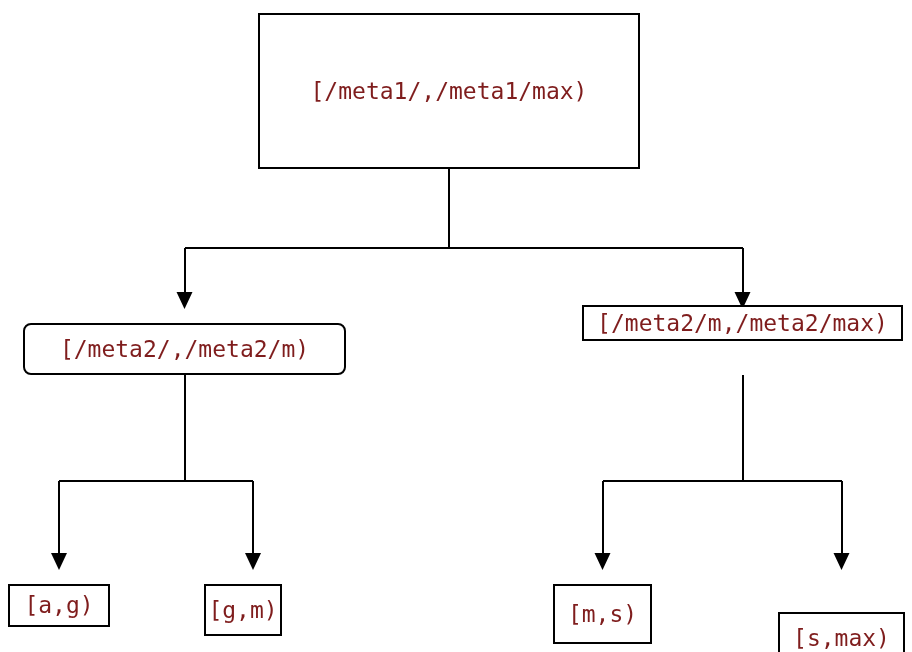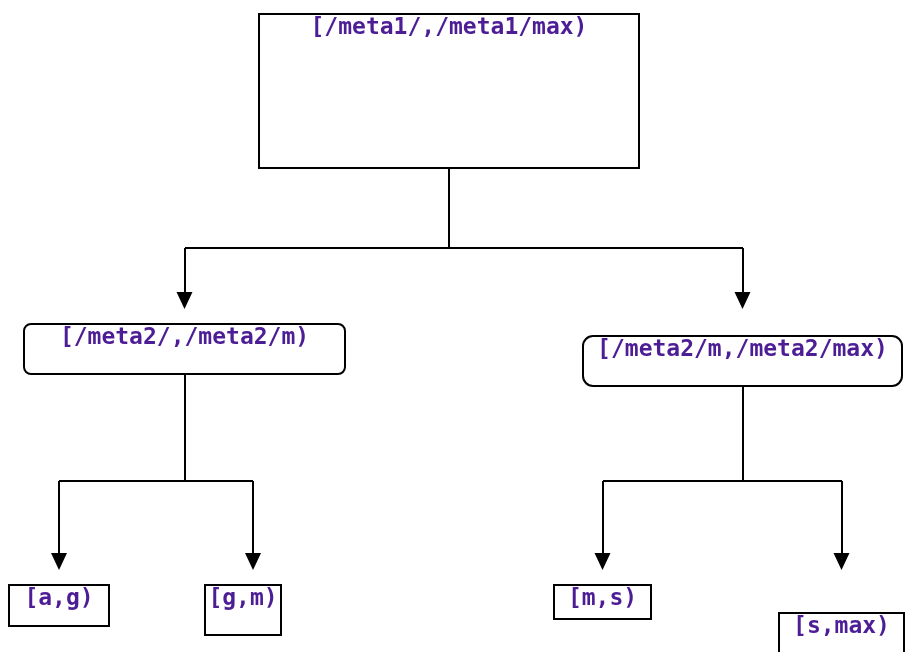--- a/index.html
+++ b/index.html
@@ -21,33 +21,34 @@
     top: 0;
     width: 912px;
     height: 652px;
   }
   .node {
     position: absolute;
     box-sizing: border-box;
     border: 2px solid #000000;
     background: #ffffff;
     display: flex;
+    align-items: center;
     justify-content: center;
-    color: #4c1d95;
+    color: #7f1d1d;
     font-size: 23px;
-    font-weight: bold;
+    font-weight: normal;
     white-space: nowrap;
     line-height: 1;
   }
   .node-root  { left: 258px; top: 13px;  width: 382px; height: 156px; }
   .node-l2a   { left: 23px;  top: 323px; width: 323px; height: 52px; border-radius: 8px; }
-  .node-l2b   { left: 582px; top: 335px; width: 321px; height: 52px; border-radius: 11px; }
+  .node-l2b   { left: 582px; top: 305px; width: 321px; height: 36px; }
   .node-leaf1 { left: 8px;   top: 584px; width: 102px; height: 43px; }
   .node-leaf2 { left: 204px; top: 584px; width: 78px;  height: 52px; }
-  .node-leaf3 { left: 553px; top: 584px; width: 99px;  height: 36px; }
+  .node-leaf3 { left: 553px; top: 584px; width: 99px;  height: 60px; }
   .node-leaf4 { left: 778px; top: 584px; width: 127px; height: 52px; margin-top: 28px; }
 </style>
 </head>
 <body>
 
 <div class="canvas">
 
   <svg class="edges" width="912" height="652" viewBox="0 0 912 652" xmlns="http://www.w3.org/2000/svg">
 
     <g stroke="#000000" stroke-width="2" fill="none" shape-rendering="crispEdges">

